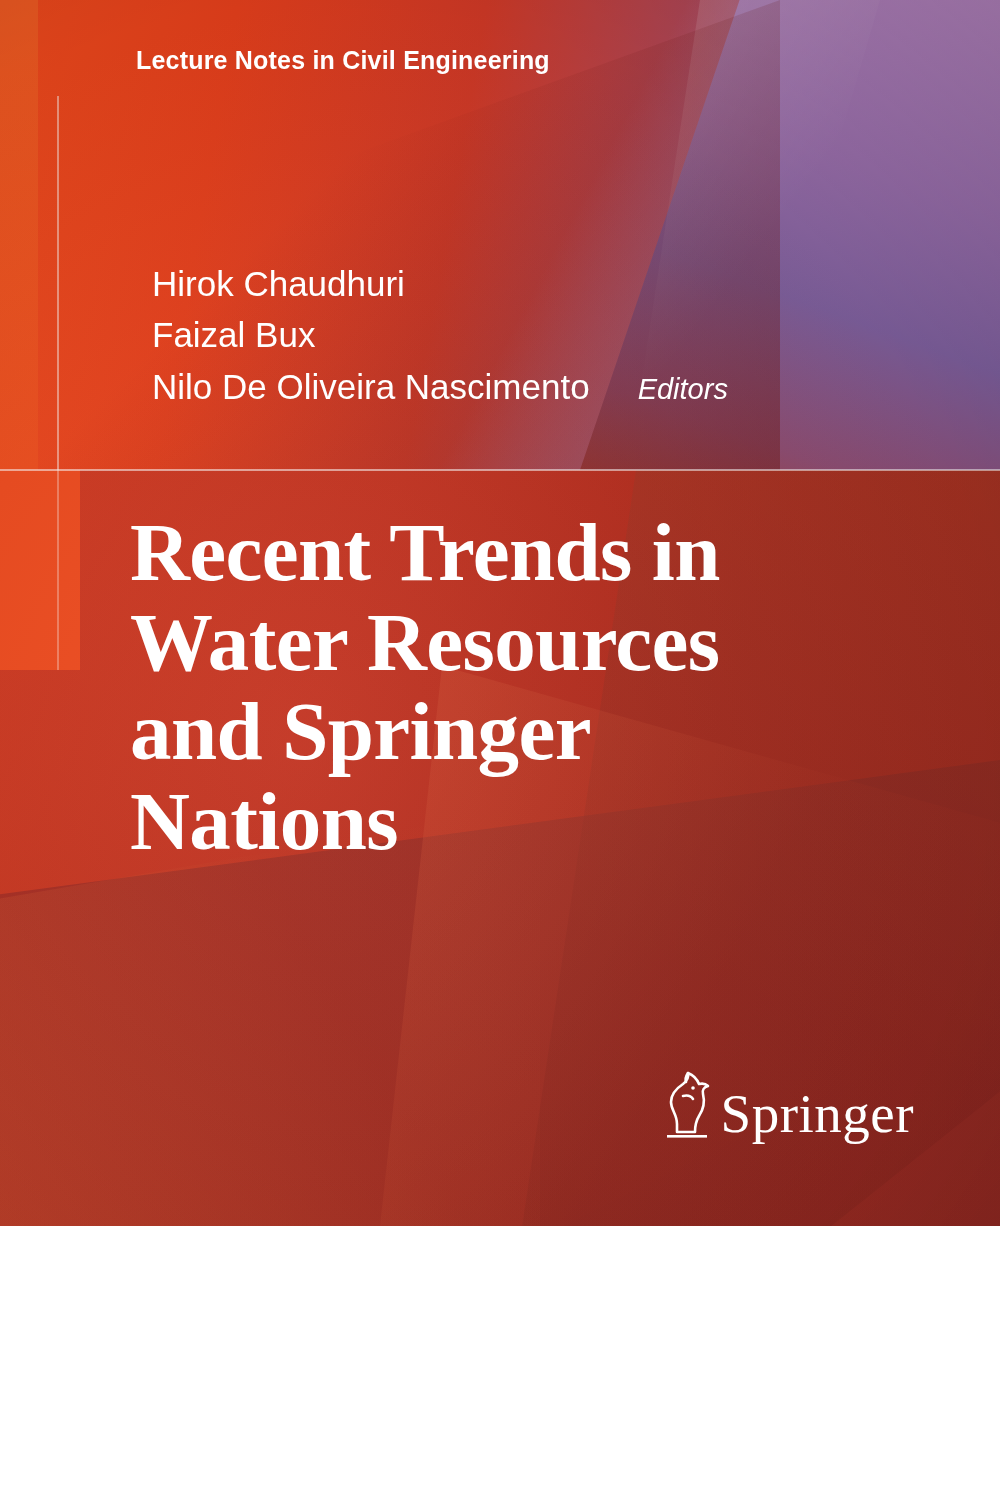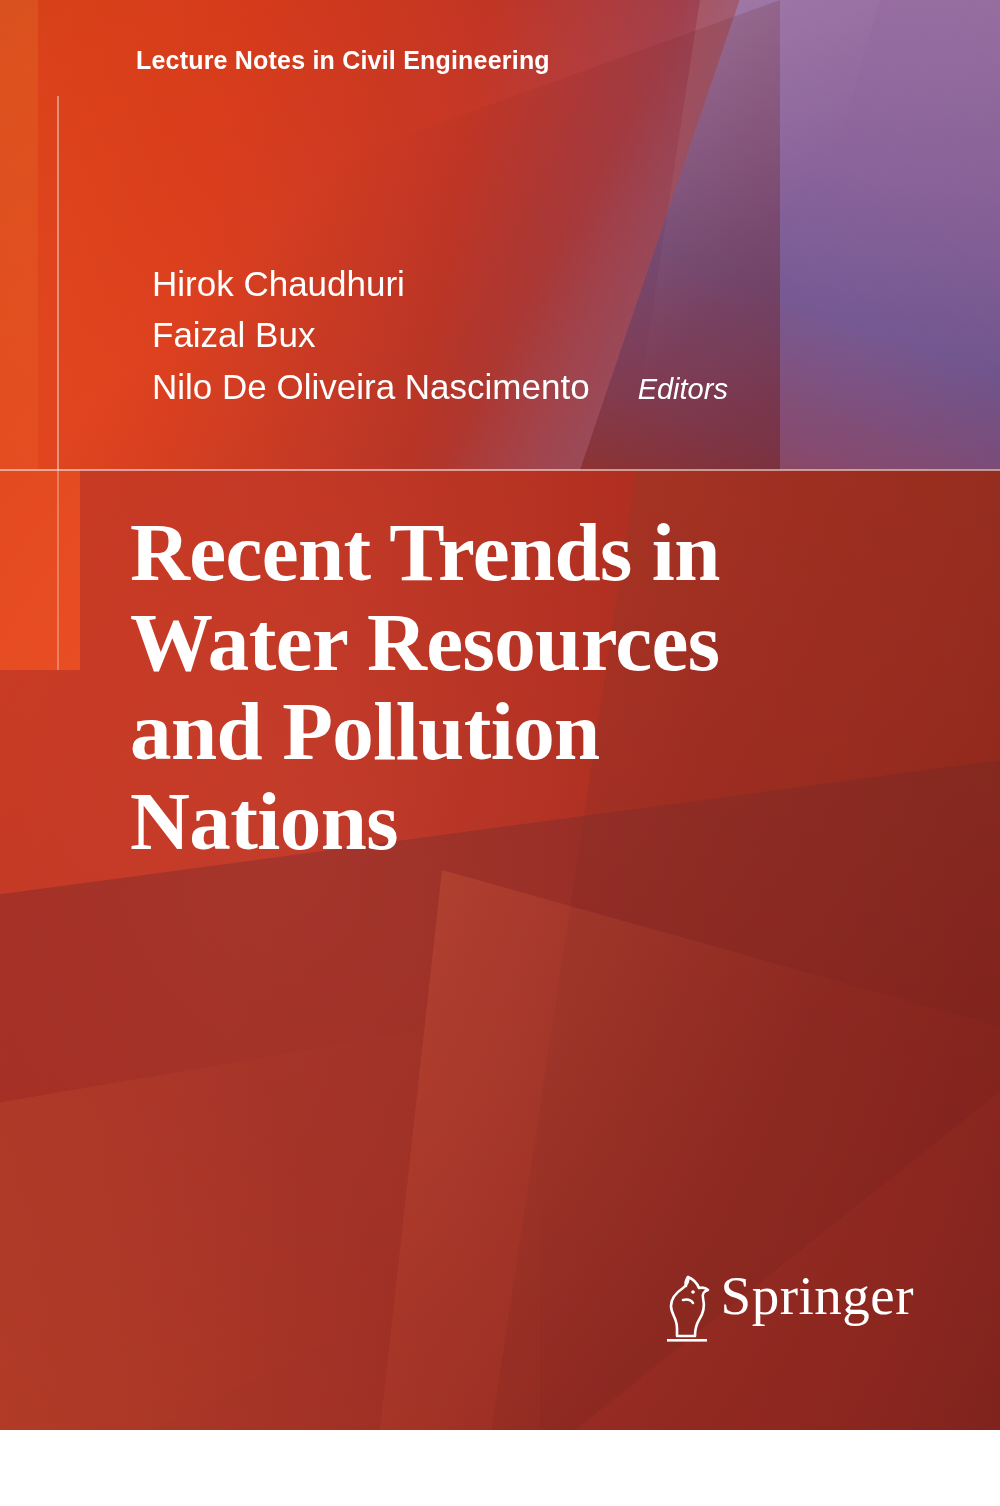--- a/index.html
+++ b/index.html
@@ -3,21 +3,21 @@
 <meta charset="utf-8">
 <style>
   html, body {
     margin: 0;
     padding: 0;
     background: #ffffff;
   }
   .cover {
     position: relative;
     width: 1000px;
-    height: 1430px;
+    height: 1226px;
     overflow: hidden;
     font-family: "Liberation Sans", sans-serif;
     background: #3b82f6;
   }
 
   
   .bg-base {
     position: absolute;
     inset: 0;
     background: linear-gradient(160deg, #e8411d 0%, #d5301d 28%, #bb2a1c 55%, #a82a22 80%, #94281f 100%);
@@ -174,21 +174,21 @@
     position: absolute;
     left: 134px; top: 1199px;
     font-size: 40px;
     color: #ffffff;
     letter-spacing: 0.2px;
   }
   .logo {
     position: absolute;
     right: 86px; bottom: 86px;
     display: flex;
-    align-items: flex-start;
+    align-items: flex-end;
     gap: 0;
   }
   .logo-mark {
     width: 64px;
     height: 74px;
   }
   .logo-word {
     font-size: 55px;
     color: #ffffff;
     font-family: "Liberation Serif", serif;
@@ -225,21 +225,21 @@
     <div class="editor-line">Hirok Chaudhuri</div>
     <div class="editor-line">Faizal Bux</div>
     <div class="editor-line">
       <span>Nilo De Oliveira Nascimento</span><span class="editors-label">Editors</span>
     </div>
   </div>
 
   <div class="title-block">
     <div class="title-line">Recent Trends in</div>
     <div class="title-line">Water Resources</div>
-    <div class="title-line">and Pollution</div>
+    <div class="title-line">and Springer</div>
     <div class="title-line">Nations</div>
   </div>
 
 
   <div class="logo">
     <svg class="logo-mark" viewBox="0 0 64 74">
       <g fill="none" stroke="#ffffff" stroke-width="2.6" stroke-linejoin="round" stroke-linecap="round">
         <path d="M20 66 L20 58 C20 48 14 44 14 36 C14 28 20 22 26 18 C30 15 32 12 31 7 C36 9 40 13 42 18 C46 17 49 18 51 20 C47 21 45 24 46 28 C48 36 46 44 42 50 C39 55 38 60 38 66 Z"></path>
         <path d="M31 7 C29 10 28 13 29 16"></path>
         <circle cx="36" cy="22" r="1.8" fill="#ffffff" stroke="none"></circle>

